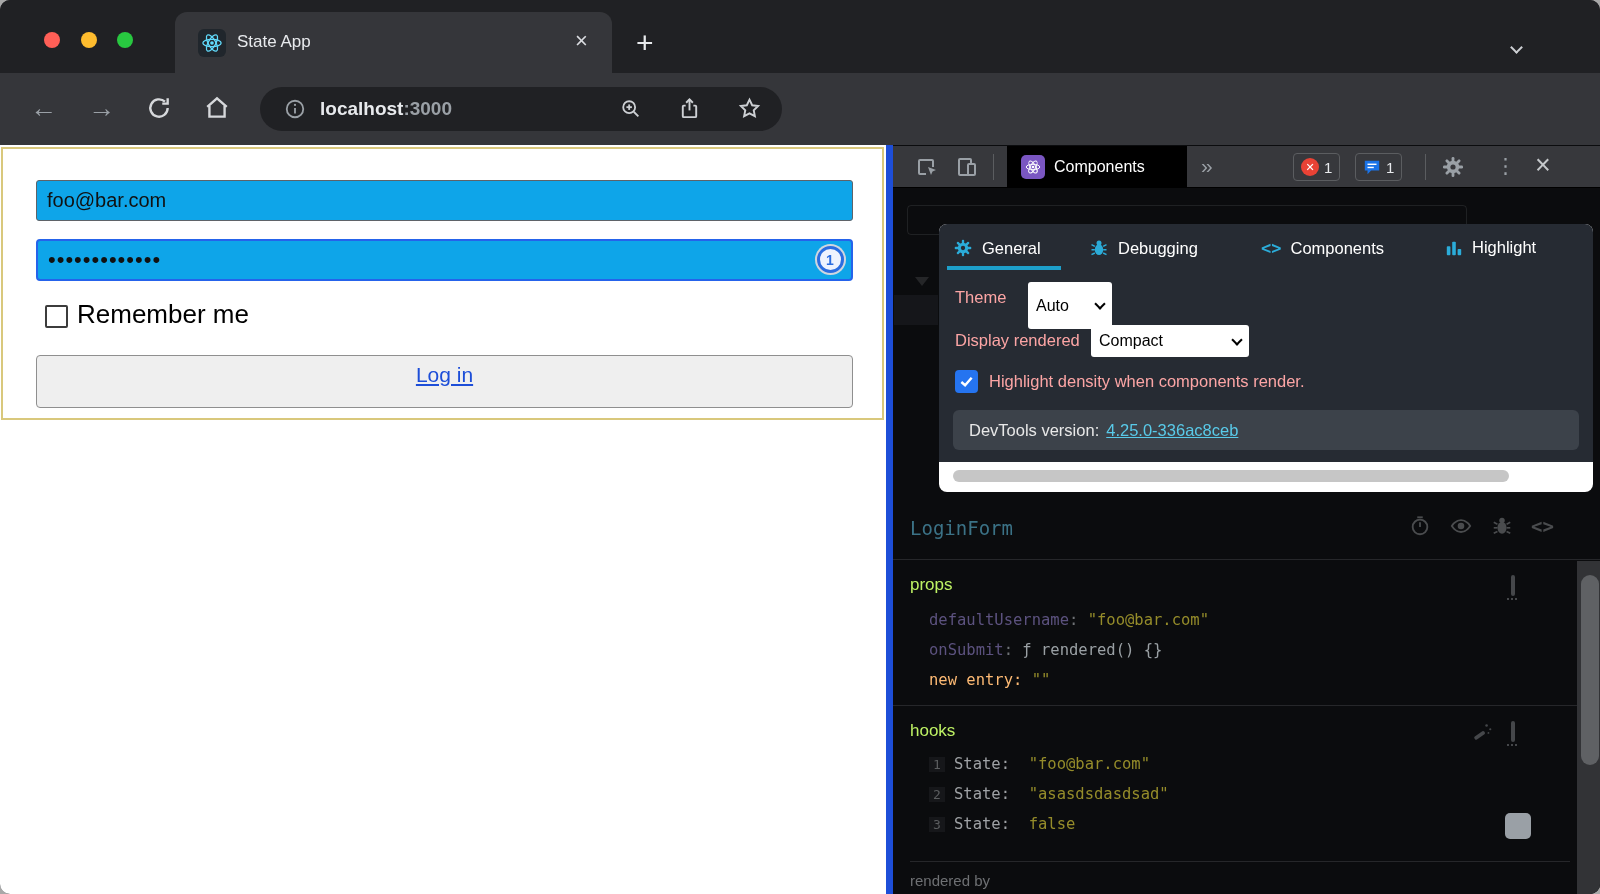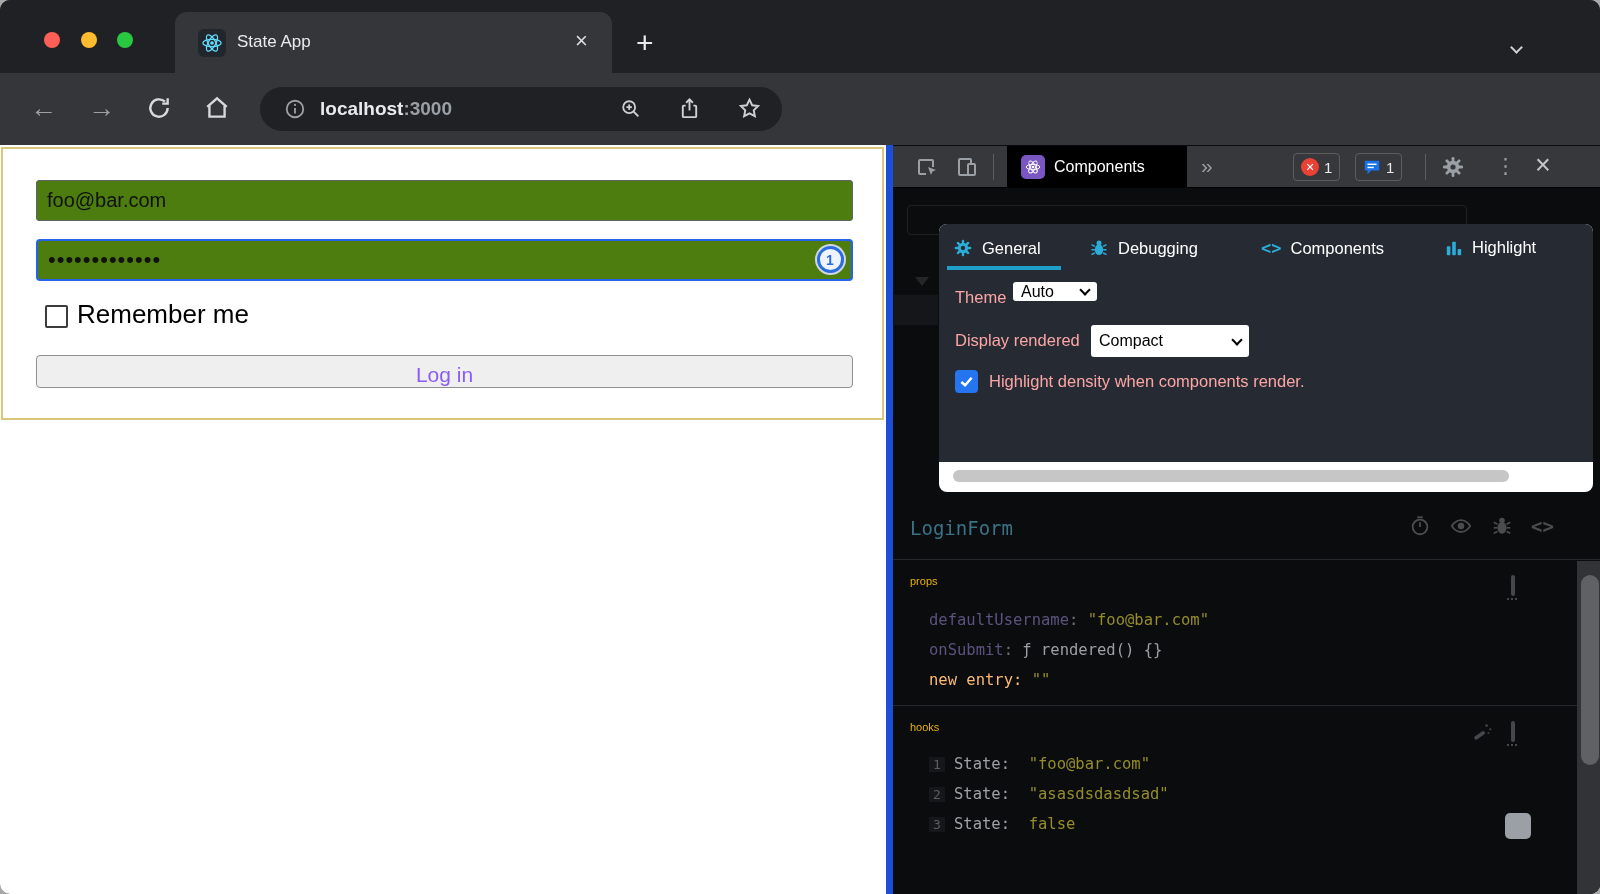--- a/index.html
+++ b/index.html
@@ -22,27 +22,27 @@
   .navtxt { position:absolute; top:20px; font-size:27px; color:#9aa0a6; }
   #omnibox { position:absolute; left:260px; top:14px; width:522px; height:44px; border-radius:22px; background:#202124; }
   #urltext { position:absolute; left:60px; top:11px; font-size:19px; color:#e8eaed; font-weight:600; }
   #urltext .port { color:#9aa0a6; font-weight:600; }
   .extbox { position:absolute; top:95px; width:30px; height:30px; border-radius:6px; display:flex; align-items:center; justify-content:center; }
   svg { display:block; }
 
   
   #page { position:absolute; left:0; top:145px; width:886px; height:749px; background:#fff; }
   #formbox { position:absolute; left:1px; top:2px; width:883px; height:273px; border:2px solid #d9c87c; background:#fff; }
-  .field { position:absolute; left:33px; width:817px; background:#4d7c0f; }
+  .field { position:absolute; left:33px; width:817px; background:#0ea5e9; }
   #email { top:31px; height:41px; border:1px solid #5f6368; border-radius:3px; font-size:20px; color:#111; line-height:39px; padding-left:10px; }
   #password { top:90px; height:42px; border:2px solid #2563eb; border-radius:4px; font-size:22px; letter-spacing:1px; color:#111; line-height:38px; padding-left:10px; }
   #onepass-inline { position:absolute; right:7px; top:5px; width:27px; height:27px; border-radius:50%; border:3px solid #2b6de0; background:#eef3fe; display:flex; align-items:center; justify-content:center; font-size:14px; font-weight:bold; color:#2b6de0; box-shadow:0 0 0 2px #cfd6df; }
   #remember-check { position:absolute; left:42px; top:156px; width:23px; height:23px; border:2px solid #3c3c3c; border-radius:2px; background:#fff; }
   #remember-label { position:absolute; left:74px; top:150px; font-size:26px; color:#000; }
-  #login-btn { position:absolute; left:33px; top:206px; width:817px; height:33px; background:#efefef; border:1px solid #8f8f8f; border-radius:4px; font-size:21px; color:#8b5cf6; text-align:center; line-height:38px; }
+  #login-btn { position:absolute; left:33px; top:206px; width:817px; height:53px; background:#efefef; border:1px solid #8f8f8f; border-radius:4px; font-size:21px; color:#1d4ed8; text-align:center; line-height:38px;text-decoration:underline; }
 
   
   #devtools { position:absolute; left:886px; top:145px; width:714px; height:749px; background:#0b0c0e; border-left:7px solid #1d4ed8; }
   #dtbar { position:absolute; left:0; top:1px; width:714px; height:42px; background:#37383c; border-bottom:1px solid #000; }
   .dticon { position:absolute; top:9px; color:#9aa0a6; }
   .vsep { position:absolute; top:8px; width:1px; height:26px; background:#5b5d60; }
   #dt-active-tab { position:absolute; left:114px; top:0; width:180px; height:42px; background:#000; display:flex; align-items:center; gap:9px; padding-left:14px; }
   #dt-active-tab .rlogo { width:24px; height:24px; border-radius:5px; background:#7a56c2; display:flex; align-items:center; justify-content:center; }
   #dt-active-tab span.lbl { color:#fff; font-size:16px; }
   .badgegrp { position:absolute; top:7px; height:28px; border:1px solid #5b5d60; border-radius:4px; display:flex; align-items:center; gap:5px; padding:0 7px; color:#e8eaed; font-size:15px; }
@@ -61,21 +61,21 @@
   #hl-check { position:absolute; left:16px; top:146px; width:23px; height:23px; background:#2574f0; border-radius:4px; display:flex; align-items:center; justify-content:center; }
   #verbox { position:absolute; left:14px; top:186px; width:626px; height:40px; background:#3c424a; border-radius:6px; display:flex; align-items:center; padding-left:16px; font-size:16.5px; color:#e8e8e8; }
   #verbox a { color:#59cae9; margin-left:7px; text-decoration:underline; }
   #hscroll { position:absolute; left:14px; top:246px; width:556px; height:12px; background:#c6c6c6; border-radius:6px; }
 
   
   .mono { font-family:"DejaVu Sans Mono", monospace; }
   #comp-name { position:absolute; left:17px; top:372px; font-size:19px; color:#3b7286; }
   .rowicons { position:absolute; top:370px; display:flex; gap:18px; }
   .divider { position:absolute; left:0; width:714px; height:1px; background:#26272a; }
-  .secttitle { position:absolute; left:17px; font-size:11px; color:#eab308; }
+  .secttitle { position:absolute; left:17px; font-size:17px; color:#bef264; }
   .proprow { position:absolute; left:36px; font-size:15.5px; white-space:pre; }
   .pkey { color:#5c527f; } .pcolon { color:#6f7276; } .pval { color:#958c2a; }
   .pfn { color:#9aa0a4; } .pnew { color:#fdba74; }
   .hookchip { display:inline-block; width:16px; text-align:center; background:#16171a; color:#5c5e60; font-size:13px; margin-right:9px; }
   .hname { color:#9fa2a5; }
   #hook3-check { position:absolute; left:612px; top:668px; width:26px; height:26px; background:#9aa0a6; border-radius:5px; }
   #footer-label { position:absolute; left:17px; top:716px; font-size:15px; color:#6e7073; border-top:1px solid #26272a; padding-top:10px; width:660px; }
   #vtrack { position:absolute; left:684px; top:416px; width:26px; height:333px; background:#323336; }
   #vthumb { position:absolute; left:4px; top:14px; width:18px; height:190px; background:#5f6164; border-radius:9px; }
   .copyicon { width:18px; height:18px; border:2px solid #45474a; border-radius:3px; position:relative; }
@@ -360,38 +360,42 @@
           <svg width="18" height="18" viewBox="0 0 20 20" fill="#2bacd9">
               <rect x="2" y="8" width="4" height="10" rx="1"></rect>
               <rect x="8" y="3" width="4" height="15" rx="1"></rect>
               <rect x="14" y="11" width="4" height="7" rx="1"></rect>
             </svg>
           <span>Highlight</span>
         </span>
         <div id="underline" style="width:114px"></div>
 
         <span class="slabel" style="left:16px;top:64px">Theme</span>
-        <div class="sel" style="left:74px;top:58px;width:84px;height:19px">
+        <div class="sel" style="left:89px;top:58px;width:84px;height:47px">
           <span>Auto</span>
             <span class="chevb"></span>
         </div>
 
         <span class="slabel" style="left:16px;top:107px">Display rendered</span>
         <div class="sel" style="left:152px;top:101px;width:158px;height:32px">
           <span>Compact</span>
             <span class="chevb"></span>
         </div>
 
         <span id="hl-check">
           <svg width="15" height="15" viewBox="0 0 16 16" fill="none" stroke="#fff" stroke-width="2.6">
               <polyline points="2.5,8.5 6.5,12 13.5,4"></polyline>
             </svg>
         </span>
         <span class="slabel" style="left:50px;top:148px">Highlight density when components render.</span>
 
+        <div id="verbox">
+          <span>DevTools version:</span>
+          <a href="#">4.25.0-336ac8ceb</a>
+        </div>
       </div>
       <div id="hscroll"></div>
     </div>
 
     <span id="comp-name" class="mono">LoginForm</span>
     <div class="rowicons" style="left:516px">
       <svg width="22" height="22" viewBox="0 0 24 24" fill="none" stroke="#4a4c4e" stroke-width="2">
           <circle cx="12" cy="13" r="8"></circle>
           <line x1="12" y1="13" x2="12" y2="8"></line>
           <line x1="9" y1="2.5" x2="15" y2="2.5"></line>
@@ -437,19 +441,20 @@
           </g>
         </svg>
     </span>
     <span class="abs" style="left:618px;top:578px"><span class="copyicon"></span></span>
 
     <div class="proprow mono" style="top:610px"><span class="hookchip">1</span><span class="hname">State:</span><span class="hname">  </span><span class="pval">"foo@bar.com"</span></div>
     <div class="proprow mono" style="top:640px"><span class="hookchip">2</span><span class="hname">State:</span><span class="hname">  </span><span class="pval">"asasdsdasdsad"</span></div>
     <div class="proprow mono" style="top:670px"><span class="hookchip">3</span><span class="hname">State:</span><span class="hname">  </span><span class="pval">false</span></div>
     <span id="hook3-check"></span>
 
+    <span id="footer-label">rendered by</span>
 
     <div id="vtrack">
         <div id="vthumb"></div>
       </div>
   </div>
 
 </div>
 
 </body></html>

